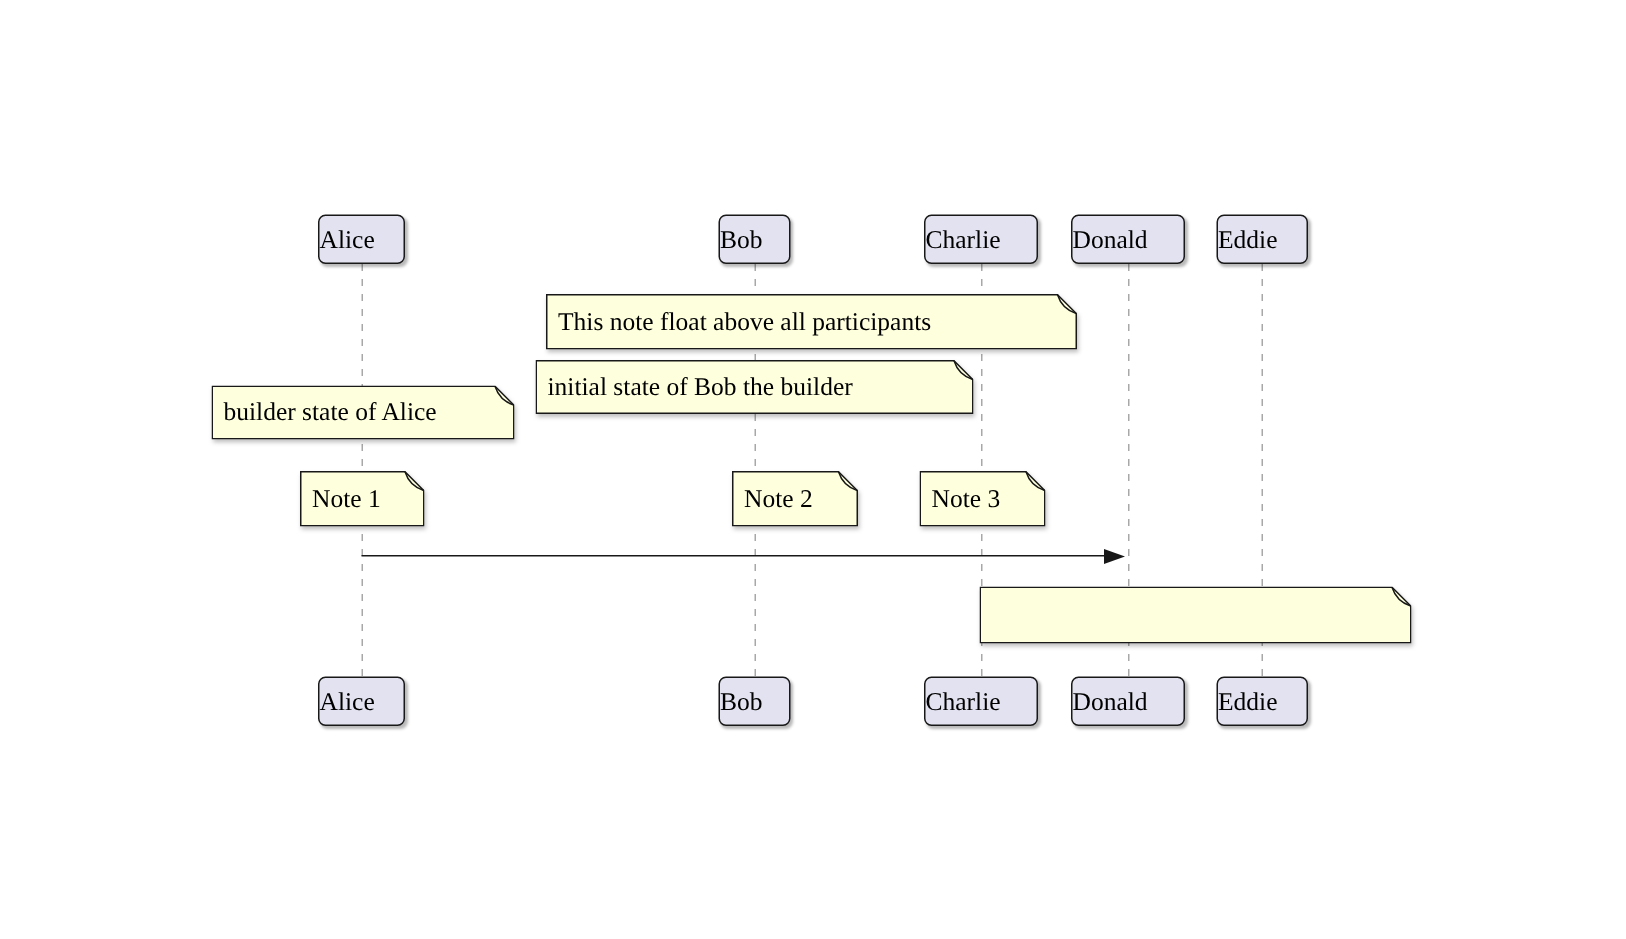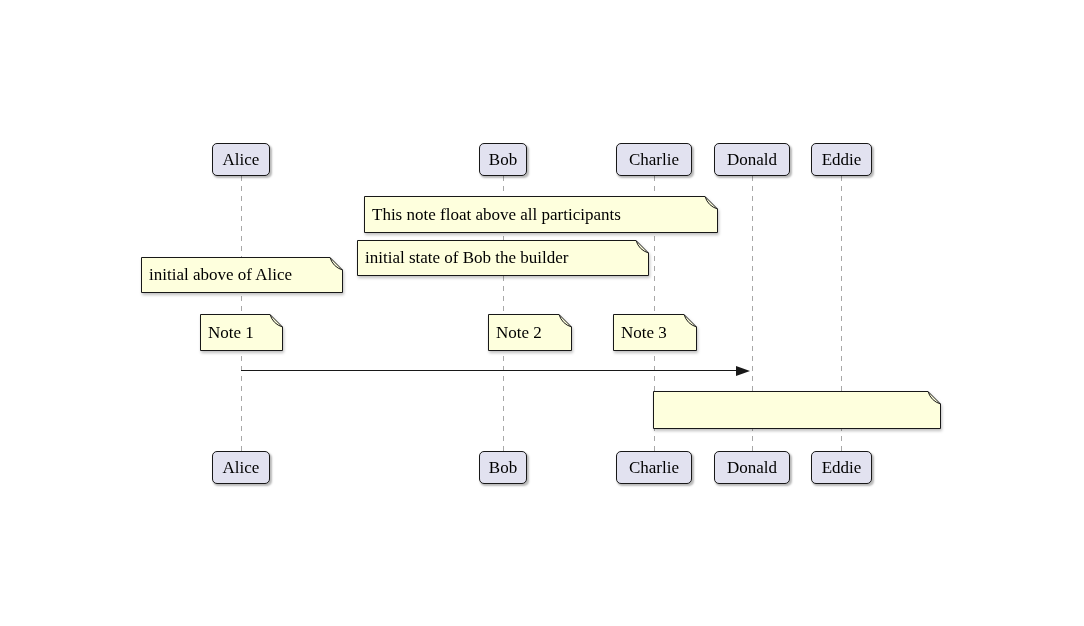--- a/index.html
+++ b/index.html
@@ -18,21 +18,21 @@
   }
   .participant {
     position: absolute;
     height: 33px;
     background: var(--participant-fill, #E2E2F0);
     border: 1.2px solid var(--participant-border, #181818);
     border-radius: 5px;
     box-shadow: 1.5px 2px 2px rgba(0,0,0,0.28);
     display: flex;
     align-items: center;
-    justify-content: center;
+    justify-content: flex-start;
     font-size: 17px;
     box-sizing: border-box;
   }
   .lifeline {
     position: absolute;
     top: 176px;
     height: 275px;
     width: 1px;
     background: repeating-linear-gradient(
       to bottom,
@@ -97,21 +97,21 @@
         <path d="M 341,0.5 Q 344,10 353.5,13" fill="none" stroke="#181818" stroke-width="1"></path>
       </svg>
     <span class="note-label">This note float above all participants</span>
   </div>
 
   <div class="note" style="left:141px; top:257px; width:202px; height:36px;">
       <svg width="202" height="36" class="note-shape">
         <polygon points="0.5,0.5 189,0.5 201.5,13 201.5,35.5 0.5,35.5" fill="#FEFFDD" stroke="#181818" stroke-width="1"></polygon>
         <path d="M 189,0.5 Q 192,10 201.5,13" fill="none" stroke="#181818" stroke-width="1"></path>
       </svg>
-    <span class="note-label">initial above of Alice</span>
+    <span class="note-label">builder state of Alice</span>
   </div>
 
   <div class="note" style="left:357px; top:240px; width:275px; height:36px;align-items:center;">
       <svg width="292" height="36" class="note-shape">
         <polygon points="0.5,0.5 279,0.5 291.5,13 291.5,35.5 0.5,35.5" fill="#FEFFDD" stroke="#181818" stroke-width="1"></polygon>
         <path d="M 279,0.5 Q 282,10 291.5,13" fill="none" stroke="#181818" stroke-width="1"></path>
       </svg>
     <span class="note-label">initial state of Bob the builder</span>
   </div>
 

